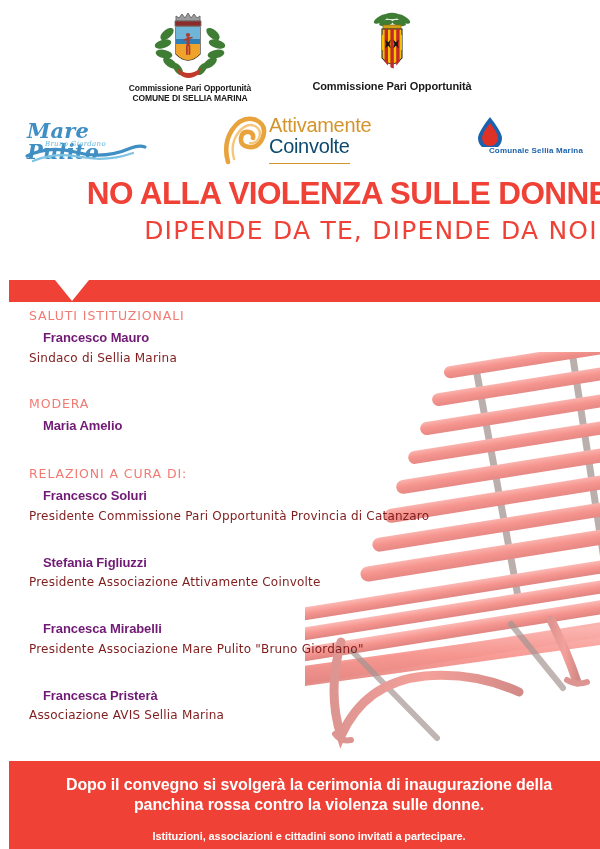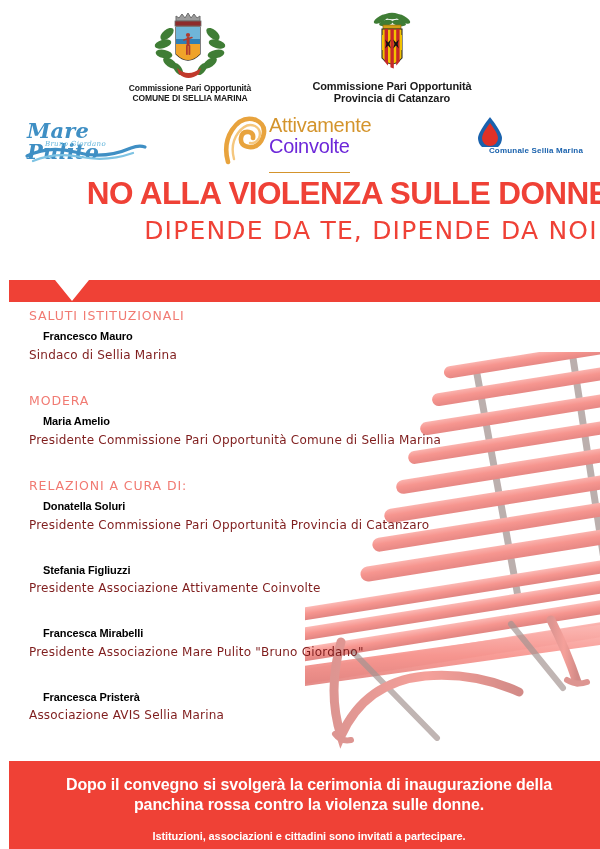--- a/index.html
+++ b/index.html
@@ -83,21 +83,21 @@
     left:47px; top:3px;
     line-height:1.05;
   }
   .att-l1,.att-l2{
     display:block;
     font-family:"Liberation Sans", sans-serif;
     font-size:20px;
     color:#d4942c;
     letter-spacing:-0.3px;
   }
-  .att-l2{ color:#6d28d9; border-bottom:1.5px solid #d4942c; display:inline-block; padding-bottom:15px;text-align:center;}
+  .att-l2{ color:#0c4a6e; border-bottom:1.5px solid #d4942c; display:inline-block; padding-bottom:6px;text-align:center;}
 
   
   .avis{
     position:absolute;
     left:466px; top:114px;
     width:120px; height:48px;
   }
   .avis-word{
     font-family:"Liberation Sans", sans-serif;
     font-weight:bold;
@@ -183,22 +183,22 @@
     font-family:"DejaVu Sans", sans-serif;
     font-size:12.5px;
     color:#f17a72;
     letter-spacing:.9px;
     line-height:1.55;
     margin:0 0 3px 0;
   }
   .prog-name{
     font-family:"Liberation Sans", sans-serif;
     font-weight:bold;
-    font-size:11px;
-    color:#000000;
+    font-size:13px;
+    color:#701a75;
     letter-spacing:-0.1px;
     line-height:1.5;
     margin:0 0 1px 0;
     padding-left:14px;
   }
   .prog-role{
     font-family:"DejaVu Sans", sans-serif;
     font-size:12px;
     color:#7f1d1d;
     letter-spacing:.2px;
@@ -309,21 +309,20 @@
           <path d="M37.2 27 H40.6 V42 H37.2 Z"></path>
         </g>
 
         <g fill="#111">
           <path d="M26.2 31.5 L29 34.6 L31.8 31.5 L30.6 36 L31.8 40.5 L29 37.4 L26.2 40.5 L27.4 36 Z"></path>
           <path d="M34.2 31.5 L37 34.6 L39.8 31.5 L38.6 36 L39.8 40.5 L37 37.4 L34.2 40.5 L35.4 36 Z"></path>
         </g>
       </svg>
       <div class="crest-caption">
         <span>Commissione Pari Opportunità</span>
-        <span class="l2">Provincia di Catanzaro</span>
       </div>
     </div>
 
     <div class="mare-pulito">
       <div class="mp-title">Mare Pulito</div>
       <div class="mp-sub">Bruno Giordano</div>
       <svg width="125" height="20" viewBox="0 0 125 20" style="position:absolute;left:0;top:25px">
         <path d="M4 13 Q26 2 52 9 Q80 17 108 5 Q116 2 122 4" fill="none" stroke="#3f8fc4" stroke-width="3.2" stroke-linecap="round"></path>
         <path d="M10 18 Q32 9 58 14 Q84 19 110 10" fill="none" stroke="#7ec3e3" stroke-width="2.2" stroke-linecap="round"></path>
       </svg>
@@ -420,28 +419,27 @@
       <div class="prog-head">SALUTI ISTITUZIONALI</div>
       <div class="prog-name">Francesco Mauro</div>
       <div class="prog-role">Sindaco di Sellia Marina</div>
     </div>
 
     <div class="gap-lg"></div>
 
     <div class="prog-group">
       <div class="prog-head">MODERA</div>
       <div class="prog-name">Maria Amelio</div>
-      <div class="prog-role">Presidente Commissione Pari Opportunità Comune di Sellia Marina</div>
     </div>
 
     <div class="gap-lg"></div>
 
     <div class="prog-group">
       <div class="prog-head">RELAZIONI A CURA DI:</div>
-      <div class="prog-name">Donatella Soluri</div>
+      <div class="prog-name">Francesco Soluri</div>
       <div class="prog-role">Presidente Commissione Pari Opportunità Provincia di Catanzaro</div>
 
       <div class="gap-md"></div>
 
       <div class="prog-name">Stefania Figliuzzi</div>
       <div class="prog-role">Presidente Associazione Attivamente Coinvolte</div>
 
       <div class="gap-md"></div>
 
       <div class="prog-name">Francesca Mirabelli</div>

